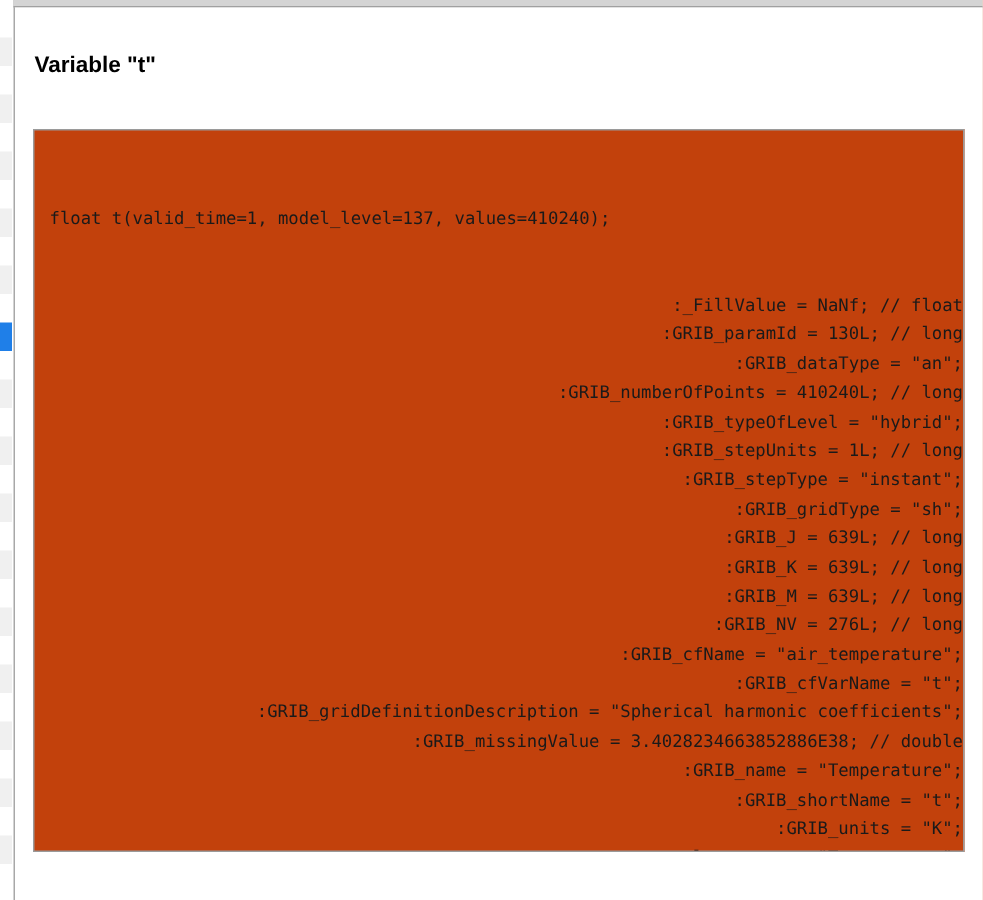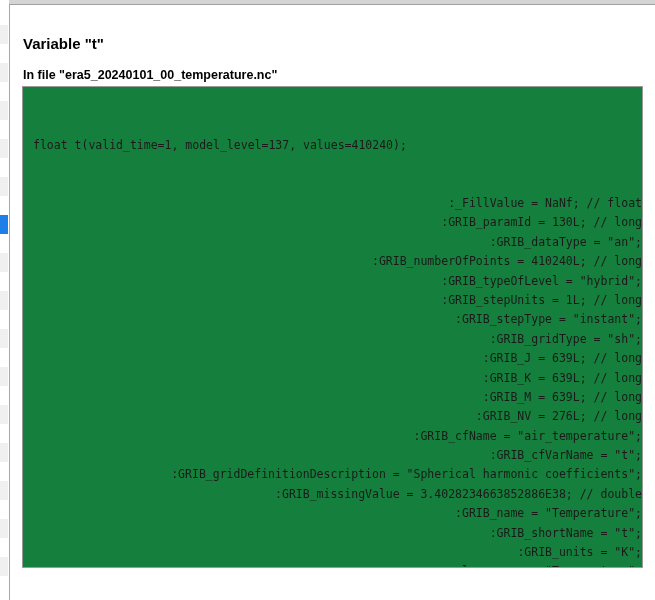--- a/index.html
+++ b/index.html
@@ -92,21 +92,21 @@
     white-space: nowrap;
   }
 
   
   .code-box {
     position: absolute;
     left: 12px;
     top: 81px;
     width: 621px;
     height: 482px;
-    background: #15803d;
+    background: #c2410c;
     border: 1px solid #9a9a9a;
     box-sizing: border-box;
     overflow: hidden;
   }
   .code-lines {
     margin: 0;
     padding: 10px 0 0 10px;
     font-family: "DejaVu Sans Mono", "Liberation Mono", monospace;
     font-size: 11.5px;
     line-height: 19.4px;
@@ -162,21 +162,20 @@
         <div class="tree-row"></div>
       </div>
   </div>
 
   <div class="top-divider"></div>
 
   <div class="content">
 
     <div class="page-title">Variable "t"</div>
 
-    <div class="file-subtitle">In file "era5_20240101_00_temperature.nc"</div>
 
     <div class="code-box">
       <div class="code-lines">
         <div class="code-line">float t(valid_time=1, model_level=137, values=410240);</div>
         <div id="attr-lines"><div class="code-line indent">:_FillValue = NaNf; // float</div><div class="code-line indent">:GRIB_paramId = 130L; // long</div><div class="code-line indent">:GRIB_dataType = "an";</div><div class="code-line indent">:GRIB_numberOfPoints = 410240L; // long</div><div class="code-line indent">:GRIB_typeOfLevel = "hybrid";</div><div class="code-line indent">:GRIB_stepUnits = 1L; // long</div><div class="code-line indent">:GRIB_stepType = "instant";</div><div class="code-line indent">:GRIB_gridType = "sh";</div><div class="code-line indent">:GRIB_J = 639L; // long</div><div class="code-line indent">:GRIB_K = 639L; // long</div><div class="code-line indent">:GRIB_M = 639L; // long</div><div class="code-line indent">:GRIB_NV = 276L; // long</div><div class="code-line indent">:GRIB_cfName = "air_temperature";</div><div class="code-line indent">:GRIB_cfVarName = "t";</div><div class="code-line indent">:GRIB_gridDefinitionDescription = "Spherical harmonic coefficients";</div><div class="code-line indent">:GRIB_missingValue = 3.4028234663852886E38; // double</div><div class="code-line indent">:GRIB_name = "Temperature";</div><div class="code-line indent">:GRIB_shortName = "t";</div><div class="code-line indent">:GRIB_units = "K";</div><div class="code-line indent">:long_name = "Temperature";</div></div>
       </div>
     </div>
 
   </div>
 </div>

